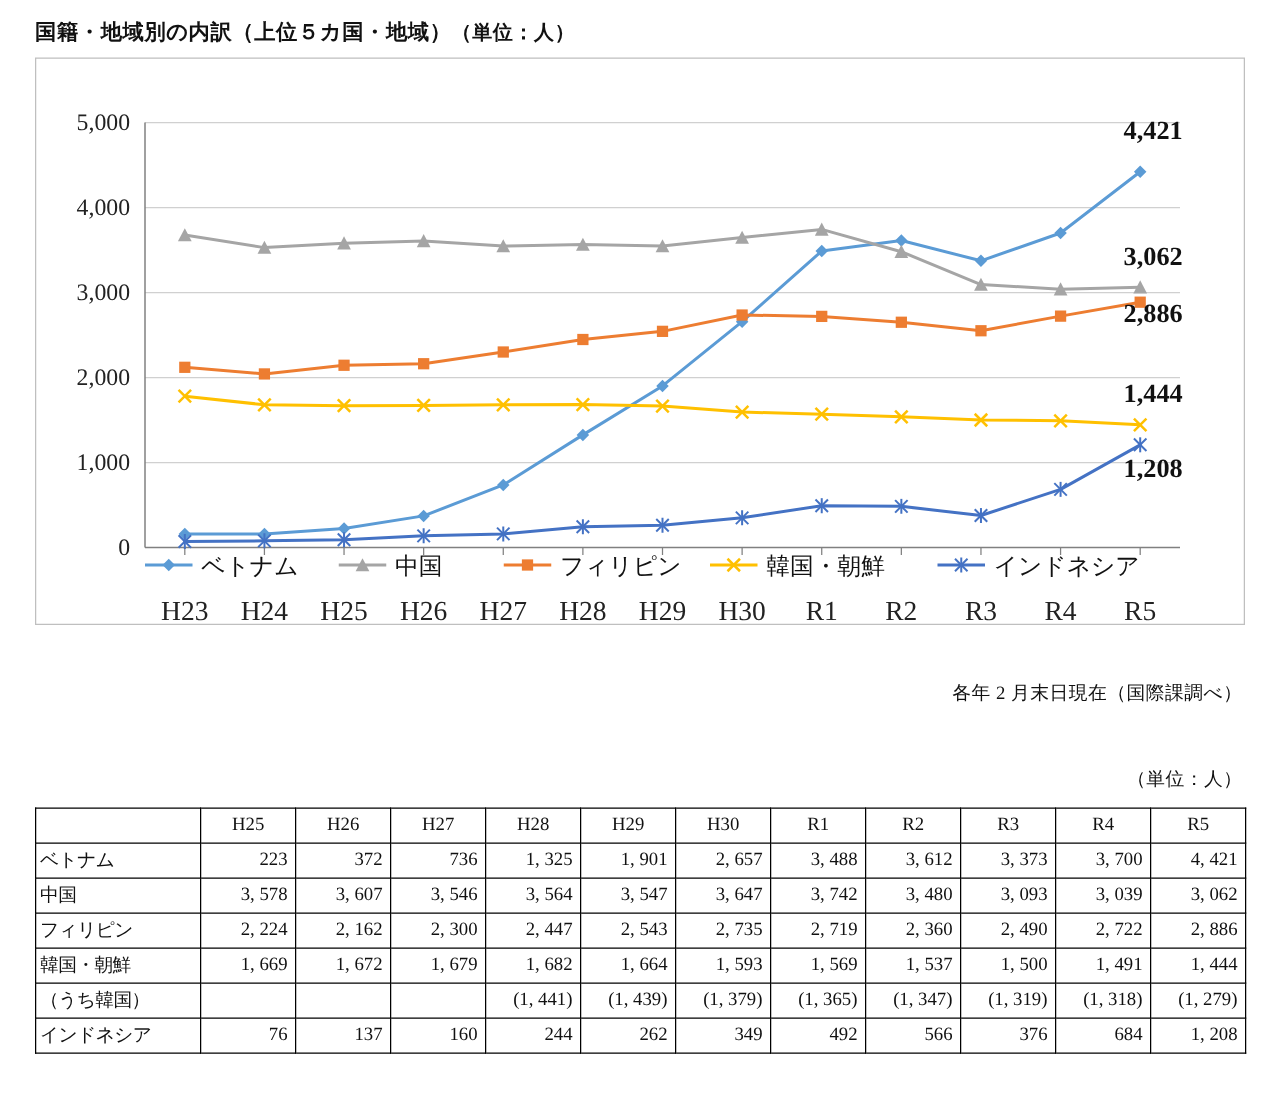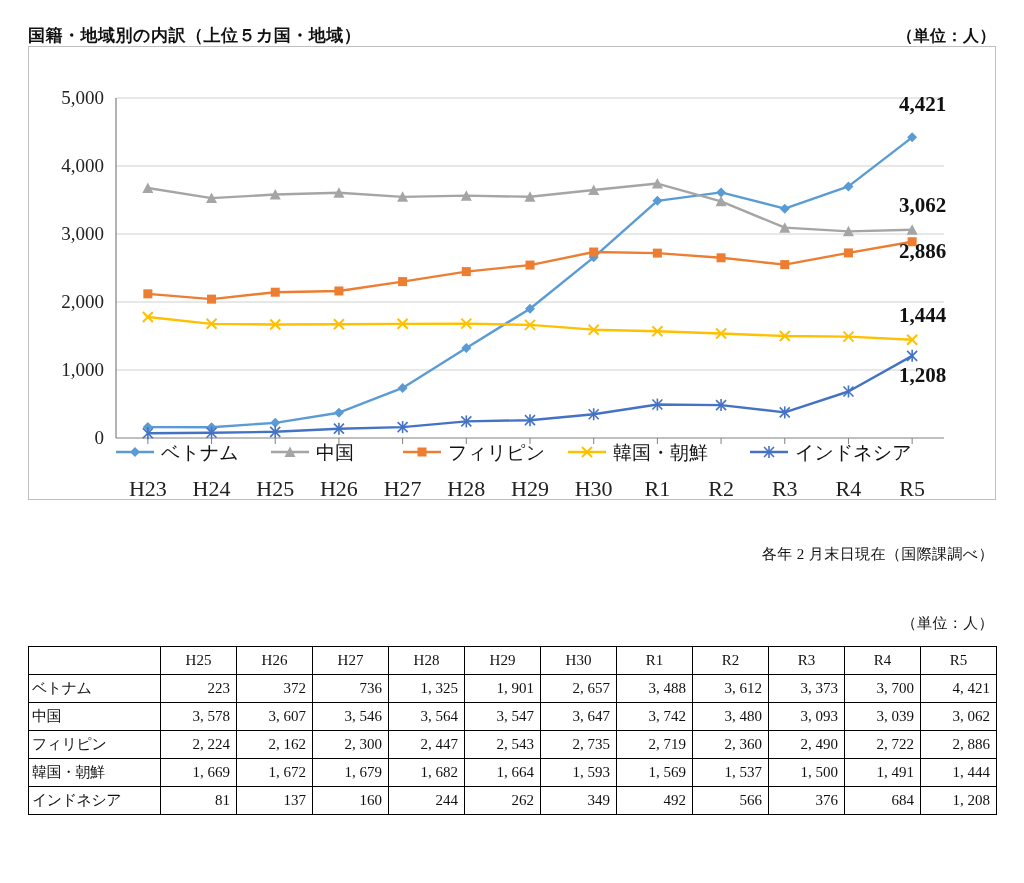--- a/index.html
+++ b/index.html
@@ -18,24 +18,23 @@
   .page {
     position: relative;
     width: 1024px;
     height: 883px;
   }
 
   
   .title-row {
     position: absolute;
     left: 28px;
-    top: 24px;
+    top: 14px;
     width: 968px;
     display: flex;
-    justify-content: space-between;
     align-items: baseline;
     font-size: 17px;
     font-weight: bold;
     letter-spacing: 0.5px;
   }
   .title-row .unit {
     font-weight: bold;
     font-size: 16px;
   }
 
@@ -530,22 +529,36 @@
             <td>1, 682</td>
             <td>1, 664</td>
             <td>1, 593</td>
             <td>1, 569</td>
             <td>1, 537</td>
             <td>1, 500</td>
             <td>1, 491</td>
             <td>1, 444</td>
           </tr>
           <tr>
+            <td class="rowhead">（うち韓国）</td>
+            <td></td>
+            <td></td>
+            <td></td>
+            <td>(1, 441)</td>
+            <td>(1, 439)</td>
+            <td>(1, 379)</td>
+            <td>(1, 365)</td>
+            <td>(1, 347)</td>
+            <td>(1, 319)</td>
+            <td>(1, 318)</td>
+            <td>(1, 279)</td>
+          </tr>
+          <tr>
             <td class="rowhead">インドネシア</td>
-            <td>81</td>
+            <td>76</td>
             <td>137</td>
             <td>160</td>
             <td>244</td>
             <td>262</td>
             <td>349</td>
             <td>492</td>
             <td>566</td>
             <td>376</td>
             <td>684</td>
             <td>1, 208</td>

